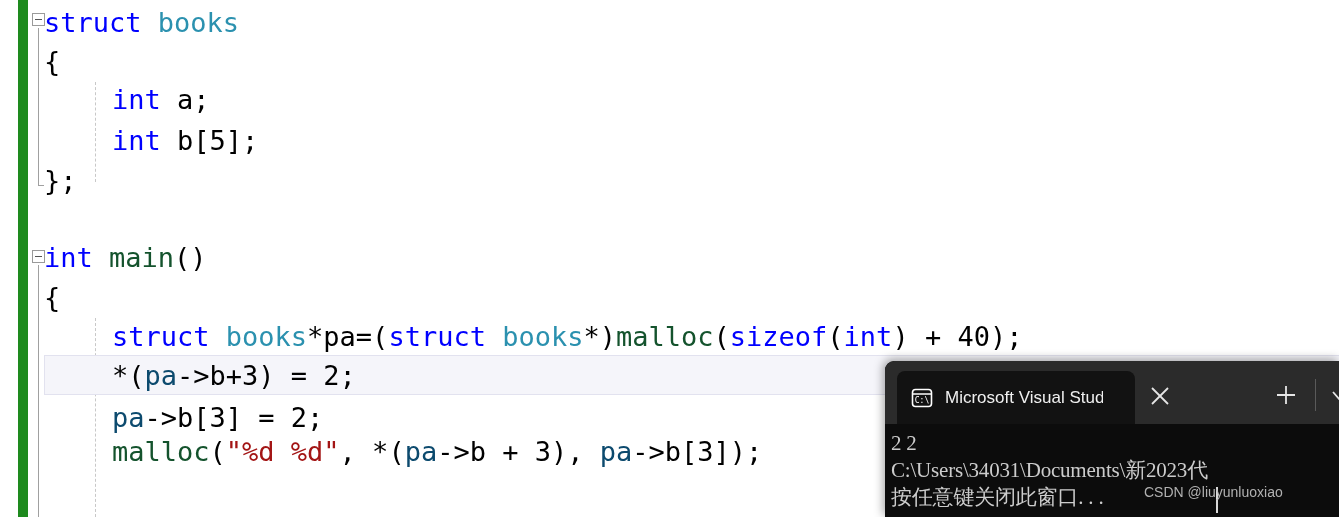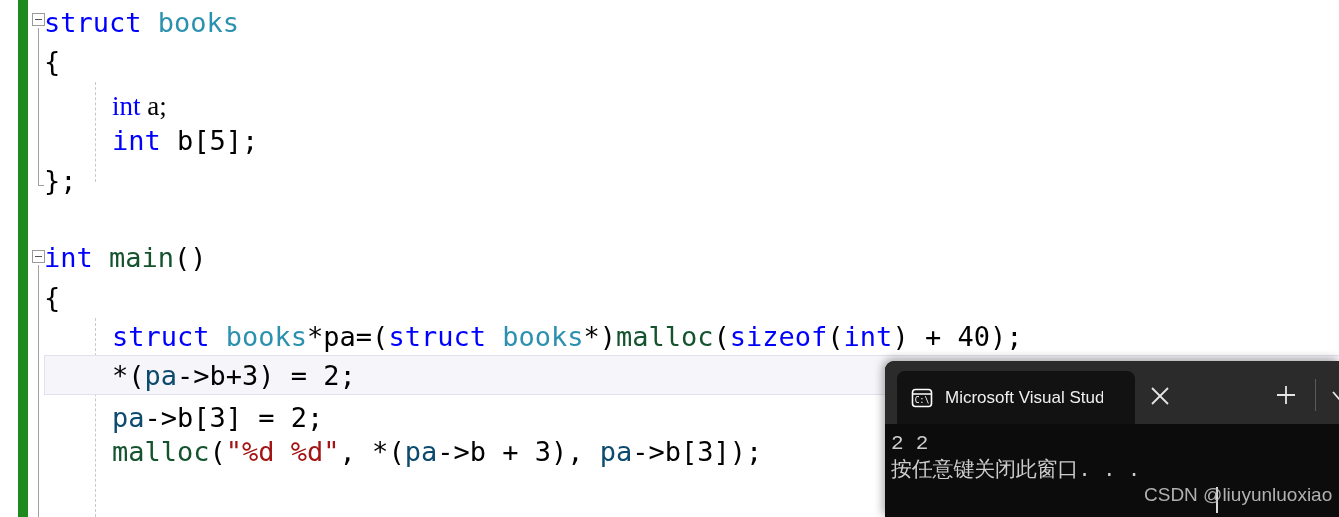--- a/index.html
+++ b/index.html
@@ -205,21 +205,21 @@
     color: #E6E6E6;
   }
   .con-body {
     position: relative;
     padding: 6px 0 0 6px;
     height: 93px;
     background: #0C0C0C;
   }
   .con-line {
     color: #CCCCCC;
-    font-family: Liberation Mono, monospace;
+    font-family: Liberation Serif, serif;
     font-size: 21px;
     line-height: 27px;
     white-space: pre;
     letter-spacing: -0.2px;
   }
   .caret {
     position: absolute;
     left: 1216px;
     top: 487px;
     width: 2px;
@@ -227,21 +227,21 @@
     background: #d8d8d8;
   }
 
   
   .watermark {
     position: absolute;
     left: 1144px;
     top: 484px;
     color: #BFBFBF;
     font-family: "Liberation Sans", sans-serif;
-    font-size: 19px;
+    font-size: 14px;
     white-space: nowrap;
     opacity: 0.92;
   }
 </style>
 </head>
 <body>
 
 <div id="editor">
 
   <div class="change-track"></div>
@@ -262,21 +262,21 @@
 
   <div class="squiggle">
     <svg width="240" height="8" viewBox="0 0 240 8" preserveAspectRatio="none">
       <path d="M0 6 Q2.5 1 5 6 T10 6 T15 6 T20 6 T25 6 T30 6 T35 6 T40 6 T45 6 T50 6 T55 6 T60 6 T65 6 T70 6 T75 6 T80 6 T85 6 T90 6 T95 6 T100 6 T105 6 T110 6 T115 6 T120 6 T125 6 T130 6 T135 6 T140 6 T145 6 T150 6 T155 6 T160 6 T165 6 T170 6 T175 6 T180 6 T185 6 T190 6 T195 6 T200 6 T205 6 T210 6 T215 6 T220 6 T225 6 T230 6" fill="none" stroke="#12A112" stroke-width="1.6"></path>
     </svg>
   </div>
 
   <div class="code" id="code-lines">
       <div class="line" style="top: 3px; left: 44px;"><span class="kw">struct</span><span class="pln"> </span><span class="type">books</span></div>
       <div class="line" style="top: 42px; left: 44px;"><span class="pln">{</span></div>
-      <div class="line" style="top: 86px; left: 112px; font-family: Liberation Serif, serif;"><span class="kw">int</span><span class="pln"> a;</span></div>
+      <div class="line" style="top: 80px; left: 112px;"><span class="kw">int</span><span class="pln"> a;</span></div>
       <div class="line" style="top: 121px; left: 112px;"><span class="kw">int</span><span class="pln"> b[5];</span></div>
       <div class="line" style="top: 161px; left: 44px;"><span class="pln">};</span></div>
       <div class="line" style="top: 200px; left: 44px;"></div>
       <div class="line" style="top: 238px; left: 44px;"><span class="kw">int</span><span class="pln"> </span><span class="fn">main</span><span class="pln">()</span></div>
       <div class="line" style="top: 278px; left: 44px;"><span class="pln">{</span></div>
       <div class="line" style="top: 317px; left: 112px;"><span class="kw">struct</span><span class="pln"> </span><span class="type">books</span><span class="pln">*pa=(</span><span class="kw">struct</span><span class="pln"> </span><span class="type">books</span><span class="pln">*)</span><span class="fn">malloc</span><span class="pln">(</span><span class="kw">sizeof</span><span class="pln">(</span><span class="kw">int</span><span class="pln">) + 40);</span></div>
       <div class="line" style="top: 356px; left: 112px;"><span class="pln">*(</span><span class="var">pa</span><span class="pln">-&gt;b+3) = 2;</span></div>
       <div class="line" style="top: 398px; left: 112px;"><span class="var">pa</span><span class="pln">-&gt;b[3] = 2;</span></div>
       <div class="line" style="top: 432px; left: 112px;"><span class="fn">malloc</span><span class="pln">(</span><span class="str">"%d %d"</span><span class="pln">, *(</span><span class="var">pa</span><span class="pln">-&gt;b + 3), </span><span class="var">pa</span><span class="pln">-&gt;b[3]);</span></div>
     </div>
@@ -315,19 +315,20 @@
 
     <span class="con-chev">
       <svg width="22" height="22" viewBox="0 0 22 22">
         <polyline points="4,7 11,15 18,7" fill="none" stroke="currentColor" stroke-width="1.8"></polyline>
       </svg>
     </span>
   </div>
 
   <div class="con-body" id="console-body">
       <div class="con-line">2 2</div>
+      <div class="con-line">C:\Users\34031\Documents\新2023代</div>
       <div class="con-line">按任意键关闭此窗口. . .</div>
     </div>
 </div>
 
 <div class="caret"></div>
 
 <div class="watermark">CSDN @liuyunluoxiao</div>
 
 </body></html>

